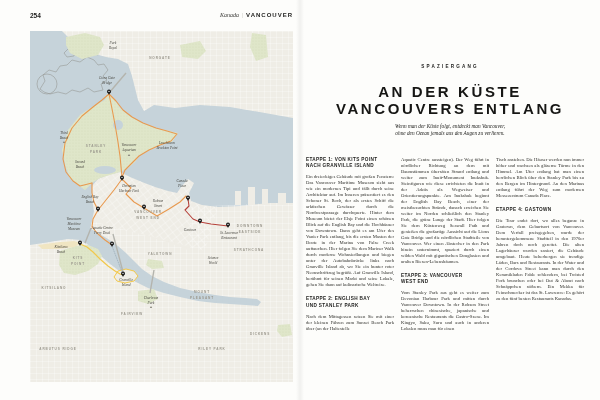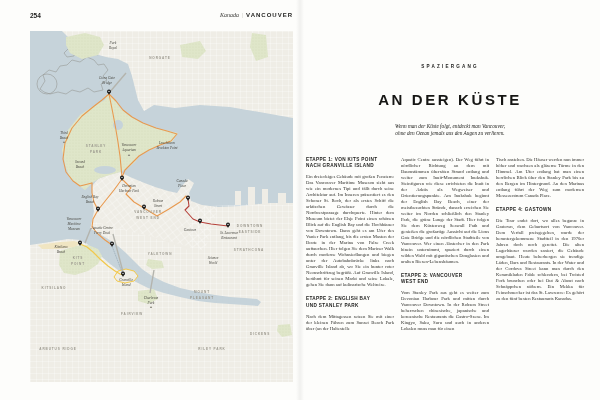--- a/index.html
+++ b/index.html
@@ -14,21 +14,21 @@
   #hdr-right .city{font:bold 6px "Liberation Sans",sans-serif;letter-spacing:1px;color:#1d1d1b;font-style:normal;}
   #hdr-right .sep{color:#b9b7ae;margin:0 3px;font-style:normal;}
   
   #map-wrap{position:absolute;left:30px;top:31px;width:263px;height:351px;}
   svg{display:block;}
   .ml-d{font:600 3.1px "Liberation Sans",sans-serif;letter-spacing:.9px;fill:#9b988e;text-anchor:middle;}
   .ml-p{font:italic 3.5px "Liberation Serif",serif;fill:#45443e;text-anchor:middle;}
   
   #eyebrow{position:absolute;left:300px;top:64px;width:300px;text-align:center;
            font:bold 4.6px "Liberation Sans",sans-serif;letter-spacing:2.2px;color:#1d1d1b;}
-  #title{position:absolute;left:300px;top:92px;width:300px;text-align:center;
+  #title{position:absolute;left:300px;top:84px;width:300px;text-align:center;
          font:bold 15px "Liberation Sans",sans-serif;letter-spacing:2.6px;line-height:16.5px;color:#161614;}
   #subtitle{position:absolute;left:300px;top:123px;width:300px;text-align:center;
             font:italic 5.3px "Liberation Serif",serif;line-height:6.6px;color:#22221f;}
   .col{position:absolute;top:157px;width:88px;font-size:4.7px;line-height:6px;text-align:justify;}
   #col1{left:306px;} #col2{left:401px;} #col3{left:496px;}
   .etappe{font:bold 4.7px "Liberation Sans",sans-serif;letter-spacing:.35px;line-height:6.2px;
           color:#1d1d1b;white-space:pre-line;margin:0 0 5px 0;}
   .etappe.later{margin-top:8px;}
   .col p{margin:0;}
 </style>
@@ -196,20 +196,21 @@
         <text x="121" y="268" class="ml-p">Charleson</text>
         <text x="121" y="273" class="ml-p">Park</text>
         <text x="183" y="228" class="ml-p">Science</text>
         <text x="183" y="233" class="ml-p">World</text>
       </svg>
   </div>
 
   <div id="eyebrow">SPAZIERGANG</div>
   <div id="title">
     <div>AN DER KÜSTE</div>
+    <div>VANCOUVERS ENTLANG</div>
   </div>
   <div id="subtitle">
     <div>Wenn man der Küste folgt, entdeckt man Vancouver,</div>
     <div>ohne den Ozean jemals aus den Augen zu verlieren.</div>
   </div>
 
   <div id="col1" class="col">
     <div class="etappe">ETAPPE 1: VON KITS POINT
 NACH GRANVILLE ISLAND</div>
     <p>Ein dreieckiges Gebäude mit großen Fenstern: Das Vancouver Maritime Museum sieht aus wie ein modernes Tipi und fällt durch seine Architektur auf. Im Inneren präsentiert es den Schoner St. Roch, der als erstes Schiff die arktischen Gewässer durch die Nordwestpassage durchquerte. Hinter dem Museum bietet der Elsje Point einen schönen Blick auf die English Bay und die Hochhäuser von Downtown. Dann geht es am Ufer des Vanier Park entlang, bis die ersten Masten der Boote in der Marina von False Creek auftauchen. Hier folgen Sie dem Mariner Walk durch moderne Wohnsiedlungen und biegen unter der Autobahnbrücke links nach Granville Island ab, wo Sie ein bunter roter Neonschriftzug begrüßt. Auf Granville Island, berühmt für seinen Markt und seine Lokale, gehen Sie dann auf kulinarische Weltreise.</p>

